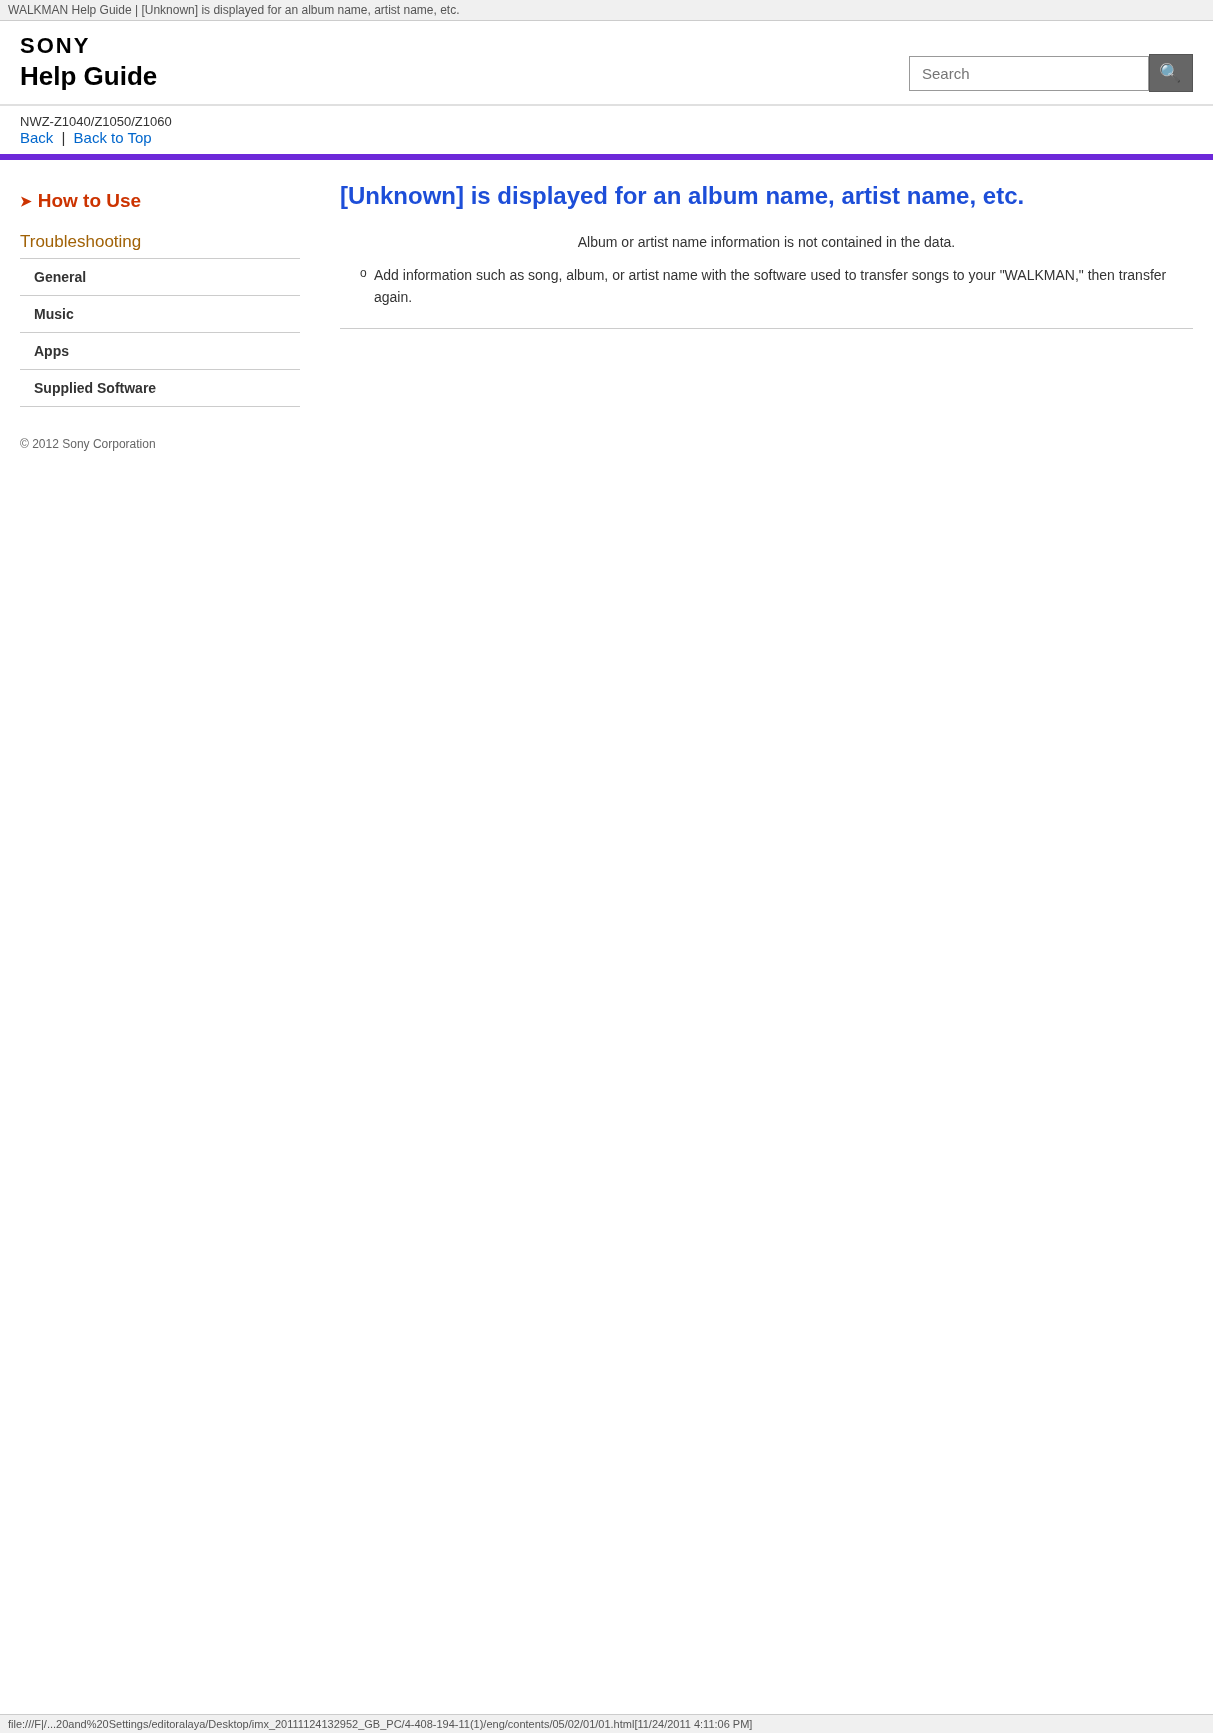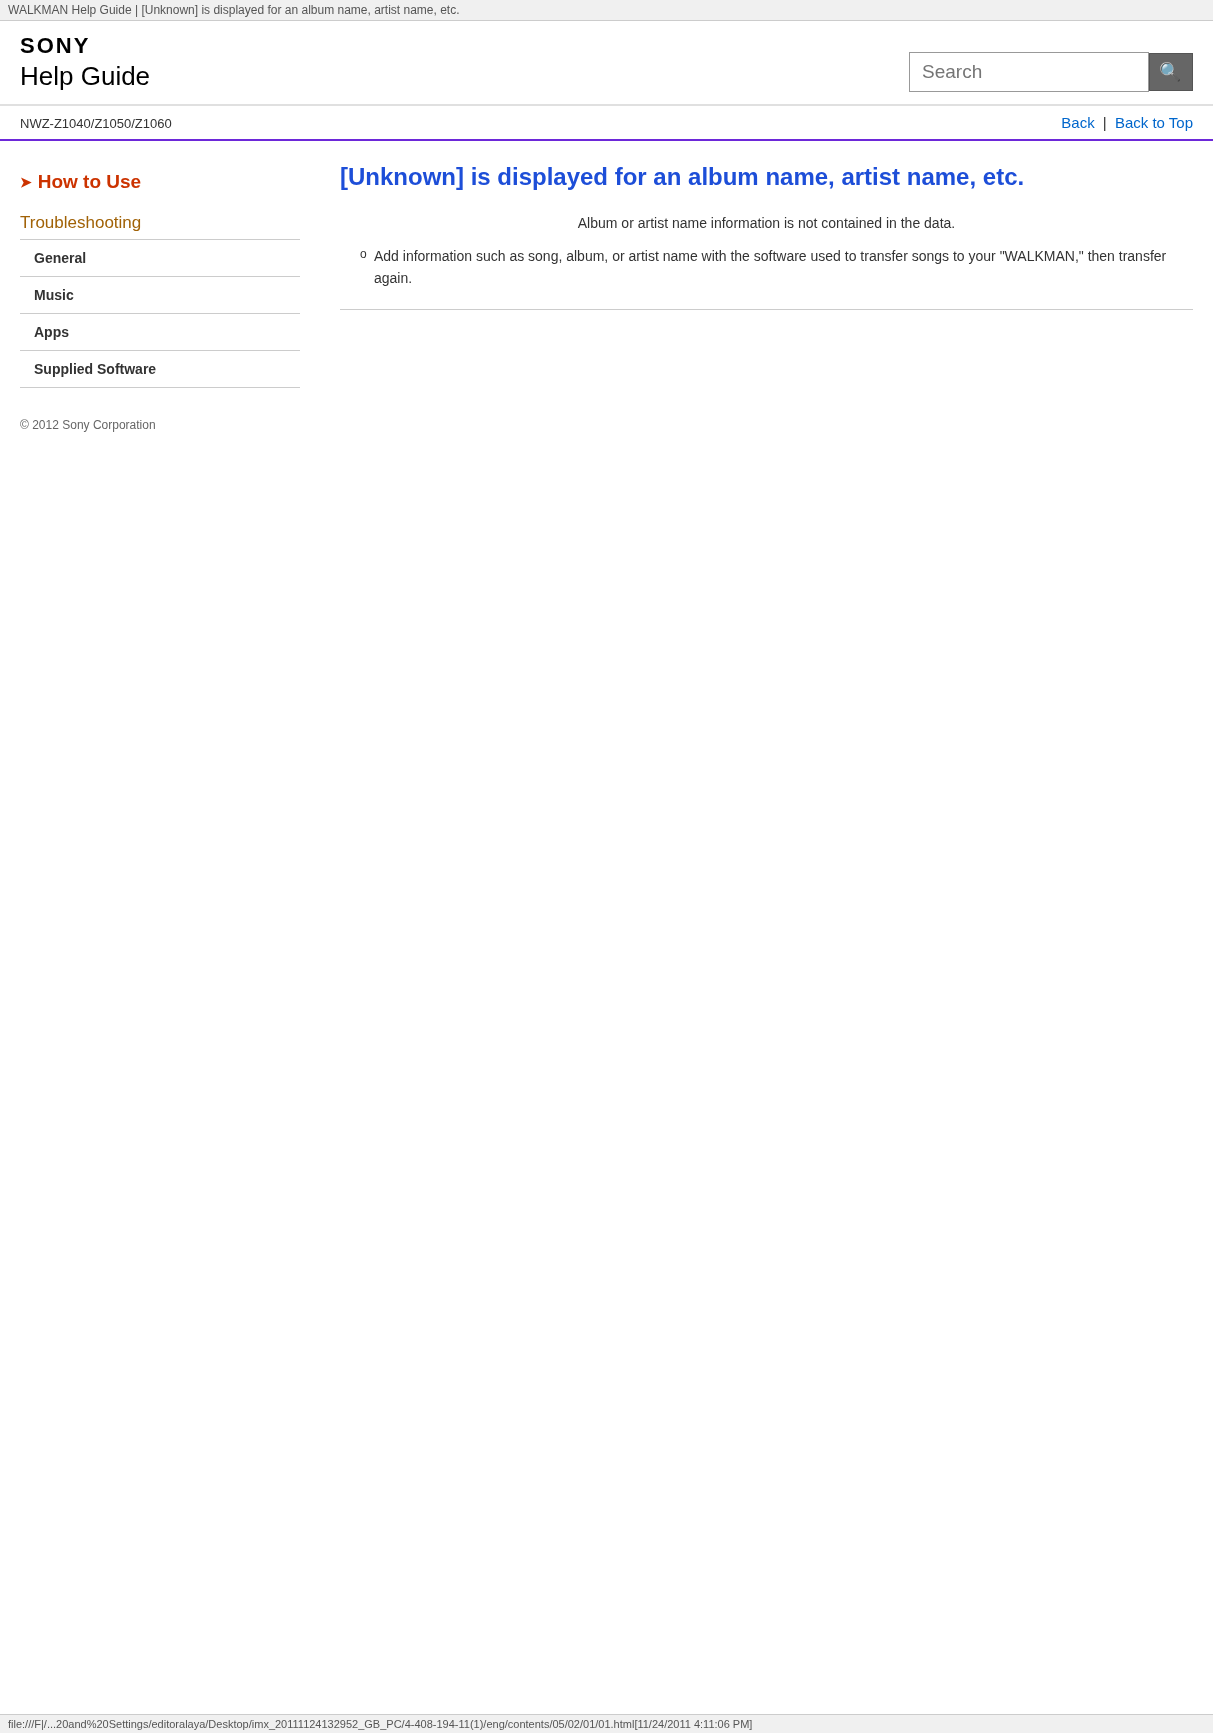--- a/index.html
+++ b/index.html
@@ -35,34 +35,34 @@
     .header-left .sony-logo {
       font-size: 22px;
       font-weight: bold;
       letter-spacing: 2px;
       color: #000;
       font-family: Arial, Helvetica, sans-serif;
     }
 
     .header-left .help-guide-title {
       font-size: 26px;
-      font-weight: normal;
+      font-weight: bold;
       color: #000;
       margin-top: 2px;
     }
 
     .search-area {
       display: flex;
       align-items: center;
     }
 
     .search-input {
       border: 1px solid #999;
       padding: 8px 12px;
-      font-size: 19px;
+      font-size: 15px;
       width: 240px;
       color: #737373;
       outline: none;
     }
 
     .search-button {
       background: #666;
       border: 1px solid #555;
       width: 44px;
       height: 38px;
@@ -75,22 +75,23 @@
     .search-button-icon {
       color: #fff;
       font-size: 18px;
     }
 
     
     .nav-bar {
       padding: 8px 20px;
       display: flex;
       justify-content: space-between;
-      align-items: flex-end;
-      border-bottom: 2px solid #6d28d9;
+      align-items: flex-start;
+      border-bottom: 6px solid #6d28d9;
+      flex-direction: column;
     }
 
     .nav-bar .model-label {
       font-size: 13px;
       color: #333;
     }
 
     .nav-bar .nav-links {
       font-size: 15px;
     }

